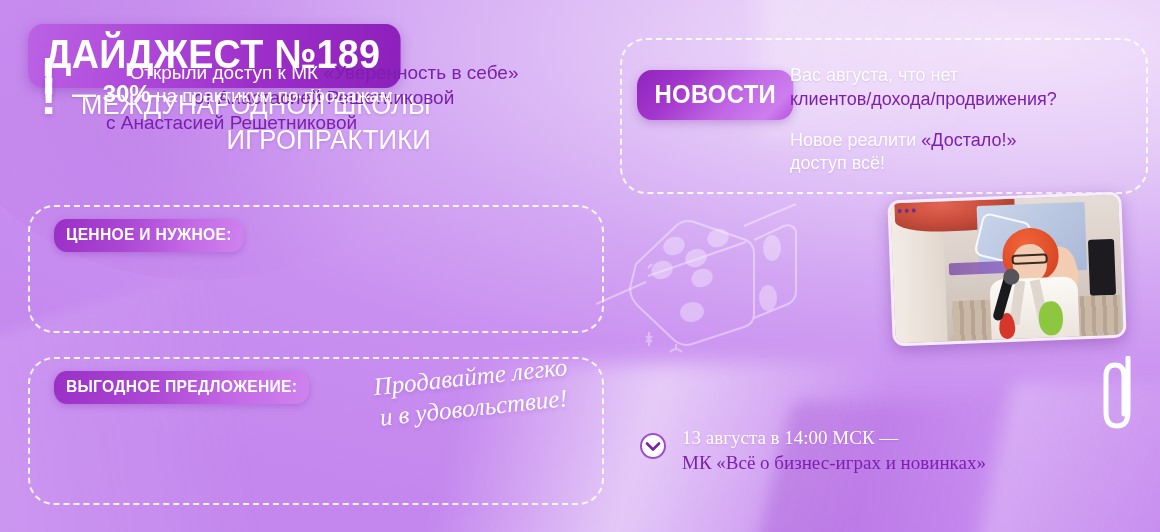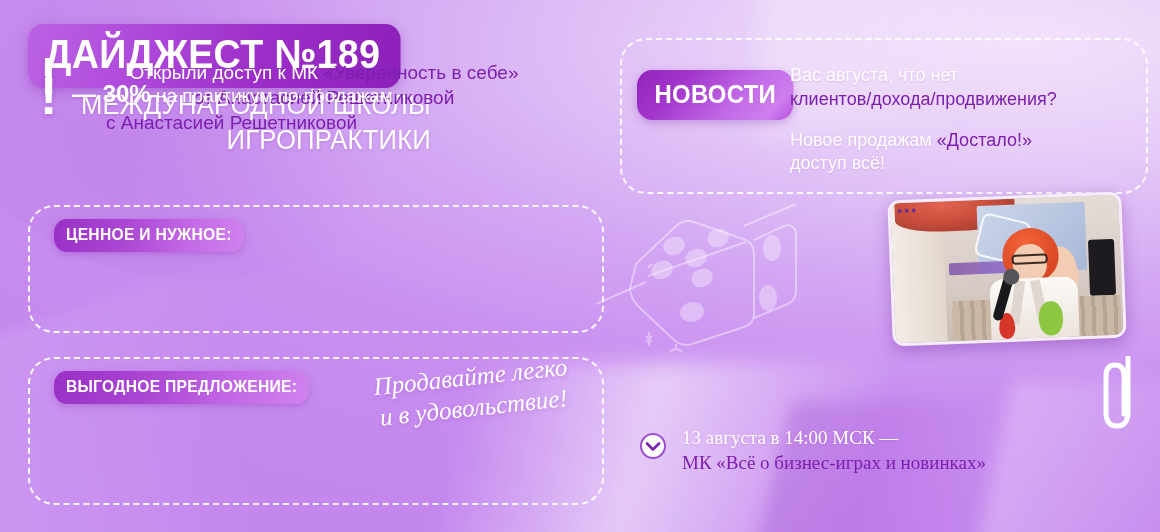--- a/index.html
+++ b/index.html
@@ -252,21 +252,21 @@
     <div>Продавайте легко</div>
     <div>и в удовольствие!</div>
   </div>
 
   <div class="card card-news"></div>
   <div class="badge badge-news">НОВОСТИ</div>
   <div class="news-body">
     <span>Вас августа, что нет</span><br>
     <span class="accent">клиентов/дохода/продвижения?</span>
     <div class="gap"></div>
-    <span>Новое продажам </span><span class="accent">«Достало!»</span><br>
+    <span>Новое реалити </span><span class="accent">«Достало!»</span><br>
     <span>доступ всё!</span>
   </div>
 
   <div class="photo">
     <div class="ph-wall"></div>
     <div class="ph-curtain-l"></div>
     <div class="ph-valance"></div>
     <div class="ph-screen">
       <div class="ph-screen-dice"></div>
       <div class="ph-screen-txt"></div>

